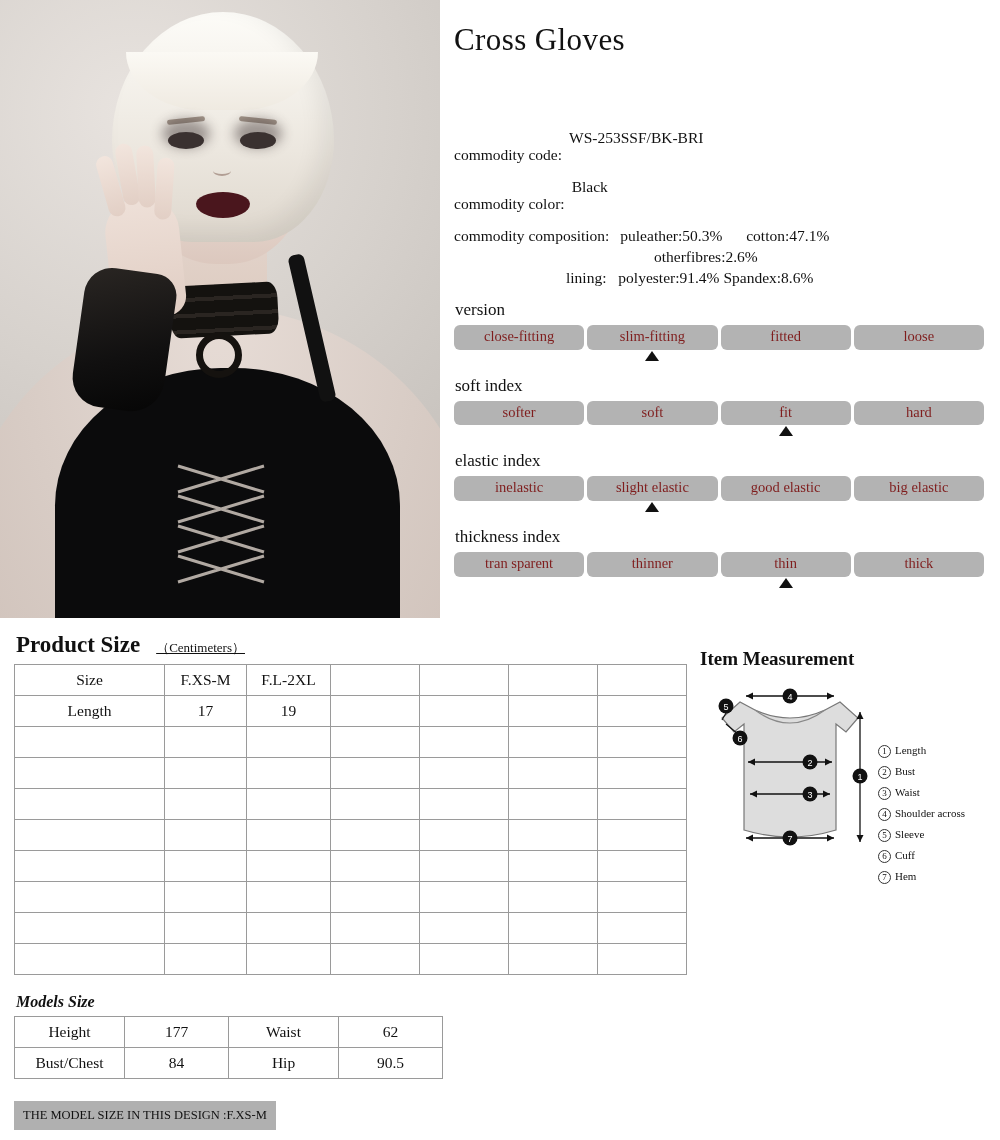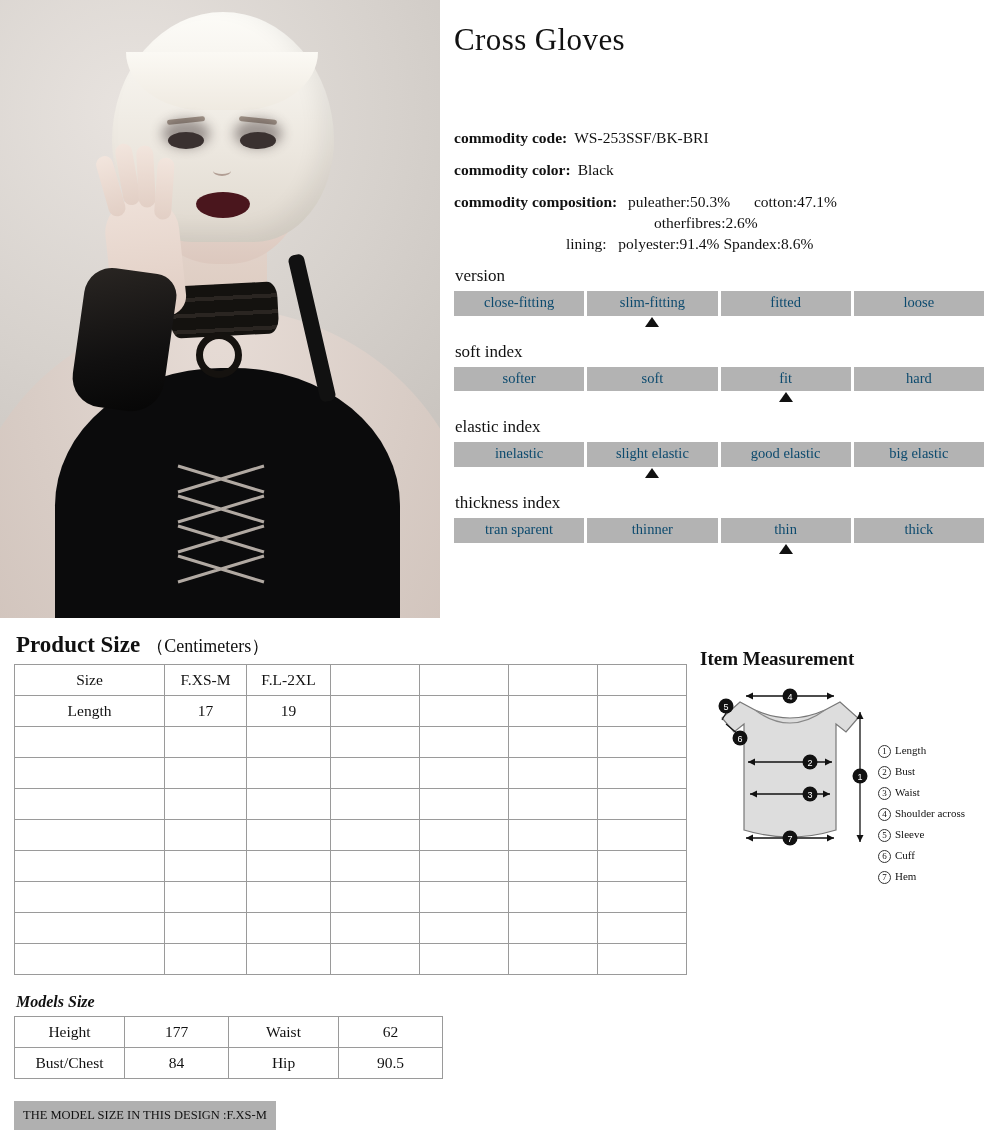--- a/index.html
+++ b/index.html
@@ -158,59 +158,60 @@
   .title {
     font-size: 31px;
     letter-spacing: .4px;
     margin: 10px 0 0 0;
     font-weight: normal;
     font-family: "Liberation Serif", serif;
   }
 
   .spec { margin-top: 70px; font-size: 15.5px; }
   .spec-row { display: flex; margin-bottom: 11px; line-height: 1.35; }
-  .spec-label { font-weight: bold; white-space: nowrap; }
+  .spec-label { font-weight: normal; white-space: nowrap; margin-top: 17px; }
   .spec-value { margin-left: 7px; }
   .indent-1 { margin-left: 200px; }
   .indent-2 { margin-left: 112px; }
   .comp-line span { display: inline-block; }
   .comp-line .gap { margin-left: 20px; }
 
   .scale-block { margin-top: 10px; }
   .scale-title { font-size: 17px; margin: 0 0 5px 1px; }
   .scale-bar { display: flex; gap: 3px; }
   .scale-cell {
     flex: 1;
     background: #b3b3b3;
-    color: #0c4a6e;
+    color: #7f1d1d;
     text-align: center;
     font-size: 14.5px;
     padding: 4px 0 5px;
     line-height: 1.1;
+    border-radius: 6px;
   }
   .marker-row { height: 16px; display: flex; gap: 3px; }
   .marker-cell { flex: 1; position: relative; }
   .marker-cell.on::after {
     content: "";
     position: absolute;
     left: 50%; top: 1px;
     transform: translateX(-50%);
     border-left: 7px solid transparent;
     border-right: 7px solid transparent;
     border-bottom: 10px solid #111;
   }
 
   
   .section-pad { padding: 0 14px; }
   .ps-head {
     display: flex; align-items: baseline;
     margin: 14px 0 6px 2px;
   }
   .ps-head h2 { font-size: 23px; margin: 0; font-weight: bold; }
-  .ps-head .unit { font-size: 18px; margin-left: 6px; }
+  .ps-head .unit { font-size: 13px; margin-left: 16px; text-decoration: underline; }
 
   table.grid {
     border-collapse: collapse;
     table-layout: fixed;
   }
   table.grid td {
     border: 1px solid #9a9a9a;
     height: 31px;
     text-align: center;
     font-size: 15.5px;

